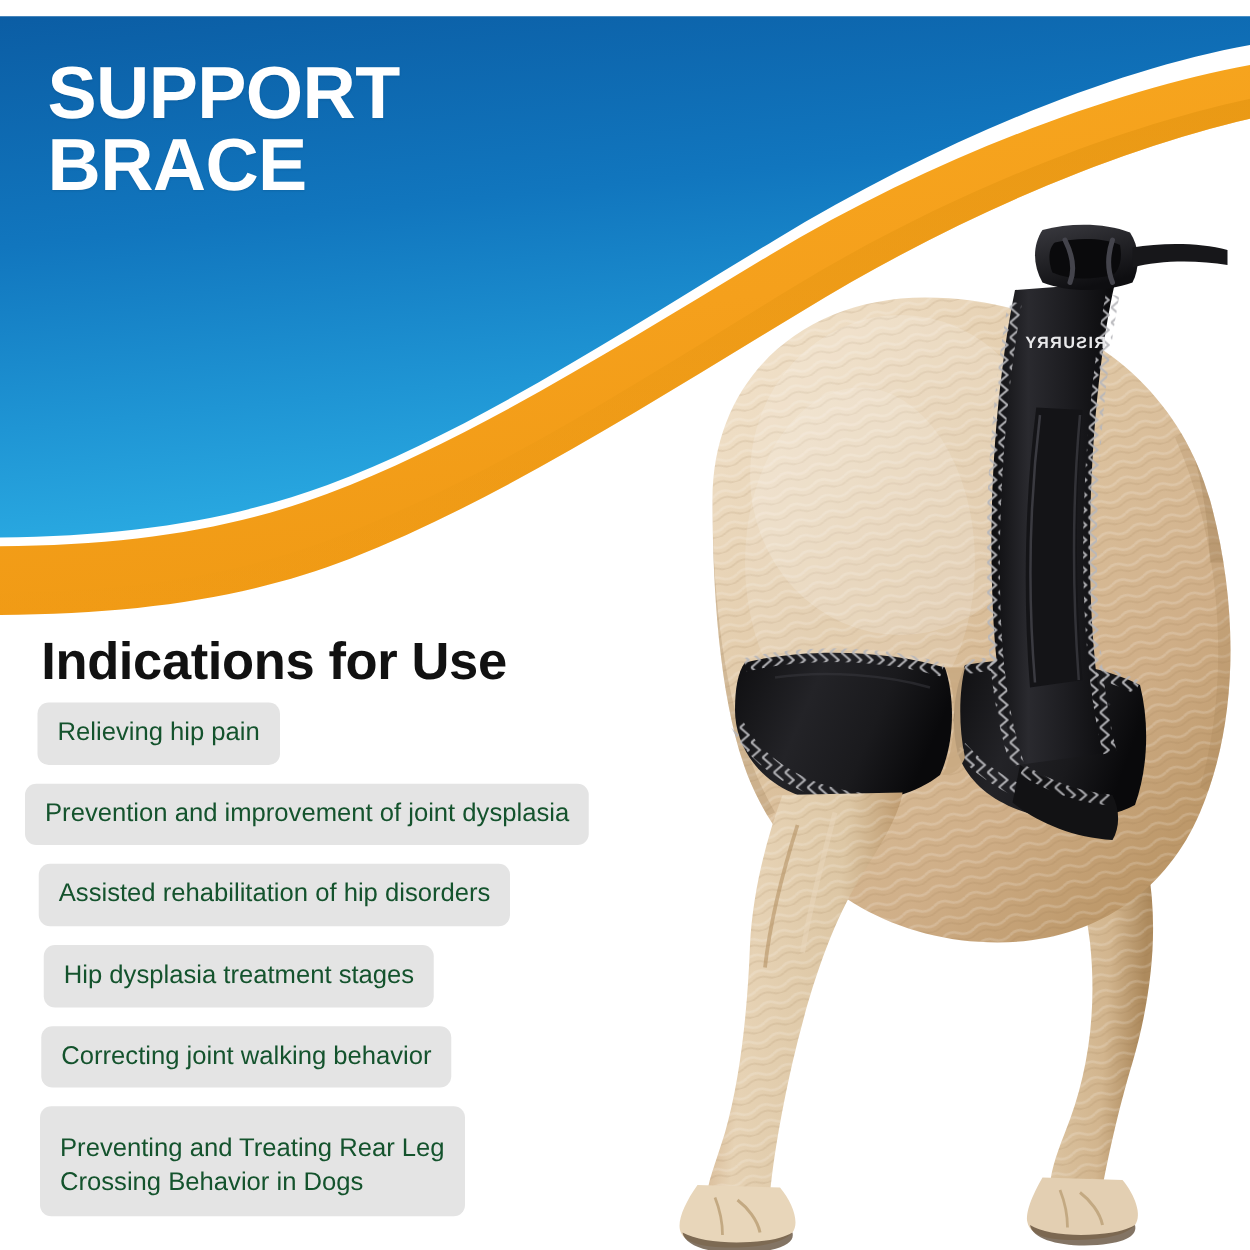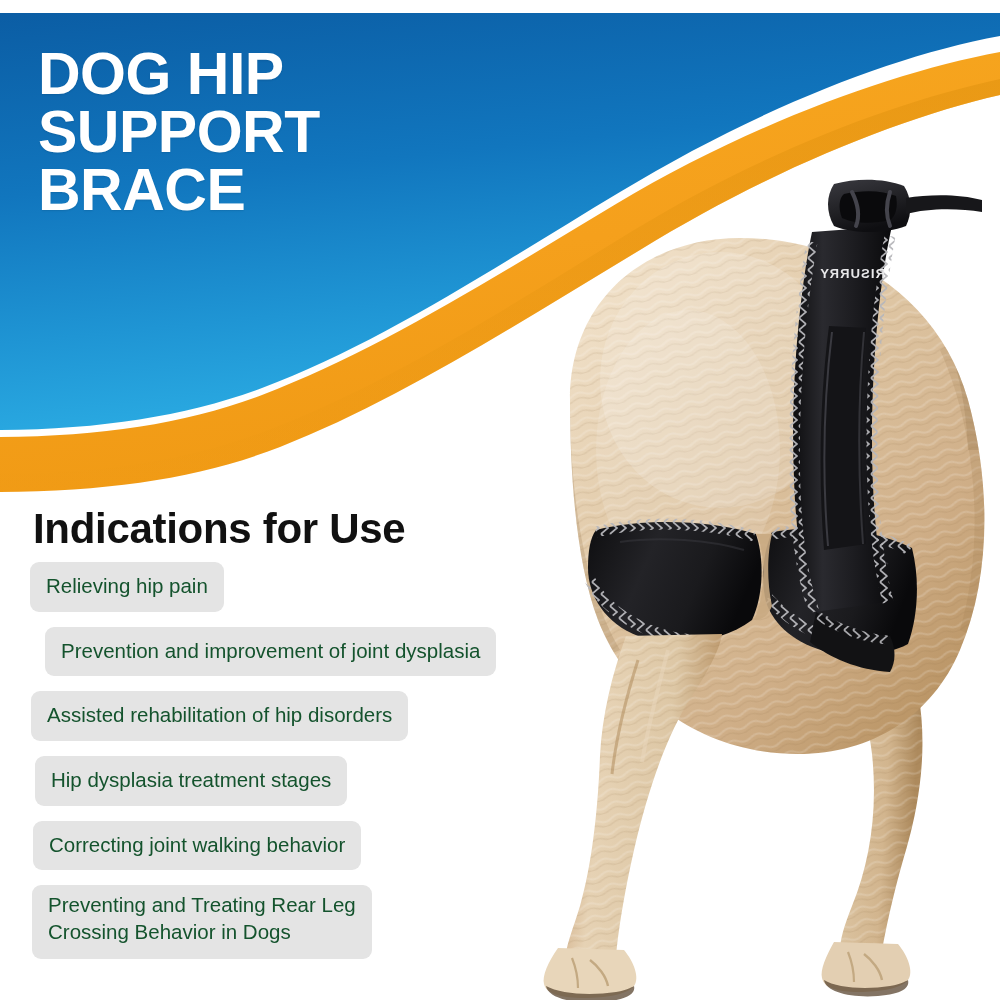--- a/index.html
+++ b/index.html
@@ -70,25 +70,25 @@
     color:#14532d;
     border-radius:9px;
     font-size:20.5px;
     line-height:1.30;
     padding:11px 16px 12px 16px;
     margin-bottom:15px;
     display:inline-block;
     white-space:pre-line;
   }
   .pill.p0 { margin-left:30px; }
-  .pill.p1 { margin-left:45px; }
+  .pill.p1 { margin-left:20px; }
   .pill.p2 { margin-left:31px; }
   .pill.p3 { margin-left:35px; }
   .pill.p4 { margin-left:33px; }
-  .pill.p5 { margin-left:32px; padding-top:7px; padding-bottom:14px; }
+  .pill.p5 { margin-left:32px; padding-top:21px; padding-bottom:14px; }
 
   
   #photo {
     position:absolute;
     left:420px; top:150px;
     width:580px; height:850px;
     z-index:3;
   }
   #photo svg { display:block; width:580px; height:850px; }
 </style>
@@ -141,21 +141,20 @@
                L 1000,13
                L 1000,36
                C 890,56 752,112 620,192
                C 500,264 380,344 262,388
                C 186,416 100,430 -10,430
                Z" fill="url(#blueGrad)"></path>
     </svg>
   </div>
 
   <div id="headline">
-    <span class="line">DOG HIP</span>
     <span class="line">SUPPORT</span>
     <span class="line">BRACE</span>
   </div>
 
   <div id="photo">
     <svg viewBox="0 0 580 850" xmlns="http://www.w3.org/2000/svg">
       <defs>
         <linearGradient id="furBody" x1="0.1" y1="0" x2="0.95" y2="0.9">
           <stop offset="0%" stop-color="#e9d6ba"></stop>
           <stop offset="28%" stop-color="#ddc09b"></stop>

